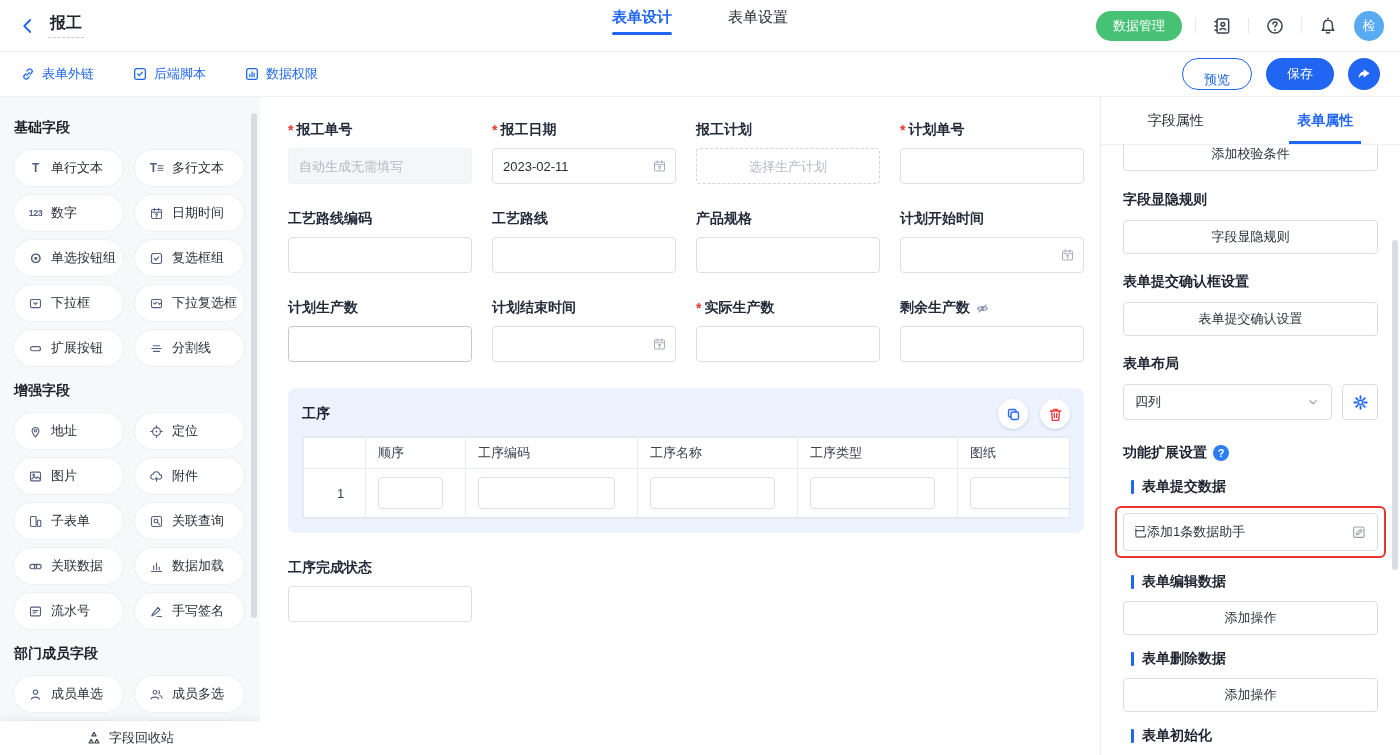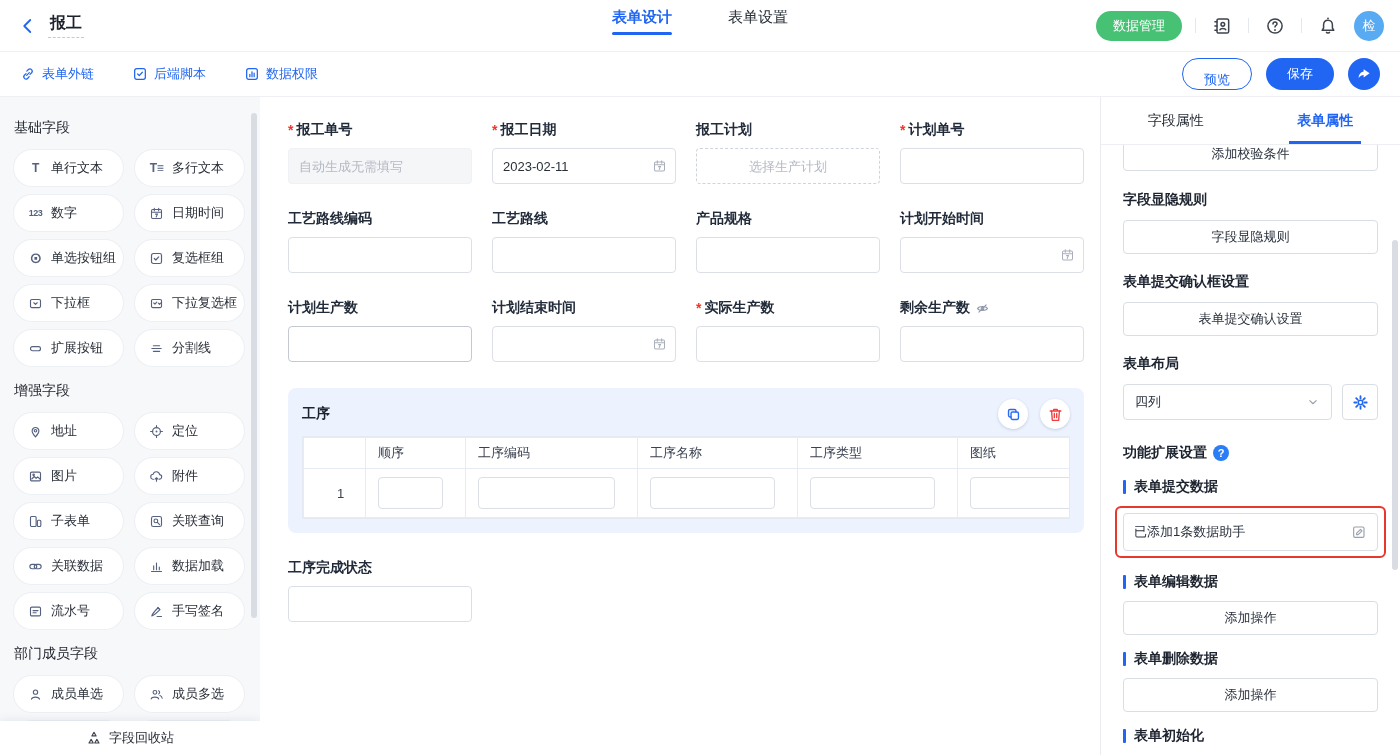--- a/index.html
+++ b/index.html
@@ -26,21 +26,21 @@
   .subbar{position:absolute;top:52px;left:0;right:0;height:45px;background:#fff;border-bottom:1px solid #eef0f3;
           display:flex;align-items:center;padding:0 20px;box-sizing:border-box;z-index:5}
   .subbar-link{display:flex;align-items:center;gap:6px;color:#2166f2;font-size:13px;margin-right:38px;cursor:pointer}
   .subbar-right{margin-left:auto;display:flex;align-items:center;gap:14px}
   .btn-outline{height:32px;padding:12px 21px;border:1px solid #2166f2;color:#2166f2;background:#fff;border-radius:16px;font-size:13px;cursor:pointer}
   .btn-primary{height:32px;padding:0 21px;border:none;color:#fff;background:#2166f2;border-radius:16px;font-size:13px;cursor:pointer}
   .btn-share{width:32px;height:32px;border-radius:50%;background:#2166f2;border:none;display:flex;align-items:center;justify-content:center;cursor:pointer}
   
   .sidebar{position:absolute;top:97px;left:0;bottom:0;width:260px;background:#f7f8fa;overflow:hidden}
   .sidebar-inner{padding:16px 16px 0 14px}
-  .sb-title{font-size:14px;font-weight:400;color:#1d2129;margin:6px 0 13px}
+  .sb-title{font-size:14px;font-weight:700;color:#1d2129;margin:6px 0 13px}
   .sb-grid{display:grid;grid-template-columns:1fr 1fr;gap:9px 12px;margin-bottom:16px}
   .sb-pill{height:36px;background:#fff;border-radius:18px;display:flex;align-items:center;gap:7px;
            padding:0 6px 0 13px;font-size:13px;color:#282d36;cursor:pointer;box-shadow:0 0 0 1px rgba(228,231,238,.55)}
   .sb-ico{width:17px;height:17px;display:flex;align-items:center;justify-content:center;color:#55617f;flex:none}
   .gi{font-size:12px;font-weight:700;color:#55617f;letter-spacing:-.5px}
   .gi.num{font-size:9px}
   .sb-scroll{position:absolute;right:3px;top:16px;width:6px;height:505px;background:#d9dce2;border-radius:3px;cursor:pointer}
   .recycle-bar{position:absolute;left:0;right:0;bottom:0;height:34px;background:#fff;box-shadow:0 -2px 8px rgba(40,60,90,.08);
                display:flex;align-items:center;justify-content:center;gap:7px;font-size:13px;color:#2a2f38;cursor:pointer;z-index:2}
   
@@ -86,21 +86,21 @@
   .p-btn{width:100%;height:34px;border:1px solid #d9dde4;border-radius:4px;background:#fff;font-size:13px;color:#2a313c;cursor:pointer}
   .layout-row{display:flex;gap:10px}
   .p-select{flex:1;height:36px;border:1px solid #d9dde4;border-radius:4px;display:flex;align-items:center;
             justify-content:space-between;padding:0 11px;font-size:13px;color:#2a313c;box-sizing:border-box;cursor:pointer}
   .p-select .chev{color:#9aa1ac}
   .gear-btn{width:36px;height:36px;border:1px solid #d9dde4;border-radius:4px;background:#fff;display:flex;
             align-items:center;justify-content:center;color:#2166f2;cursor:pointer;flex:none}
   .ext-head{display:flex;align-items:center;gap:6px;font-size:14px;font-weight:700;color:#1d2430;margin:24px 0 16px}
   .q-badge{width:16px;height:16px;border-radius:50%;background:#2a7cf7;color:#fff;font-size:11px;font-weight:700;
            display:flex;align-items:center;justify-content:center;cursor:pointer}
-  .grp-label{display:flex;align-items:center;font-size:14px;font-weight:700;color:#1d2430;margin:15px 0 10px}
+  .grp-label{display:flex;align-items:center;font-size:14px;font-weight:700;color:#1d2430;margin:15px 8px 10px}
   .grp-label::before{content:"";width:3px;height:14px;background:#2166f2;border-radius:1px;margin-right:8px}
   .value-box{height:36px;border:1px solid #d9dde4;border-radius:4px;background:#fff;display:flex;align-items:center;
              justify-content:space-between;padding:0 10px;font-size:13px;color:#2a313c;cursor:pointer}
   .edit-ico{color:#9aa1ac}
   .red-anno{border:2px solid #e7382c;border-radius:6px;padding:5px 6px;margin:0 -8px}
   .panel-scroll{position:absolute;right:2px;top:143px;width:6px;height:330px;background:#d9dce2;border-radius:3px;cursor:pointer}
 </style>
 </head>
 <body>
 

